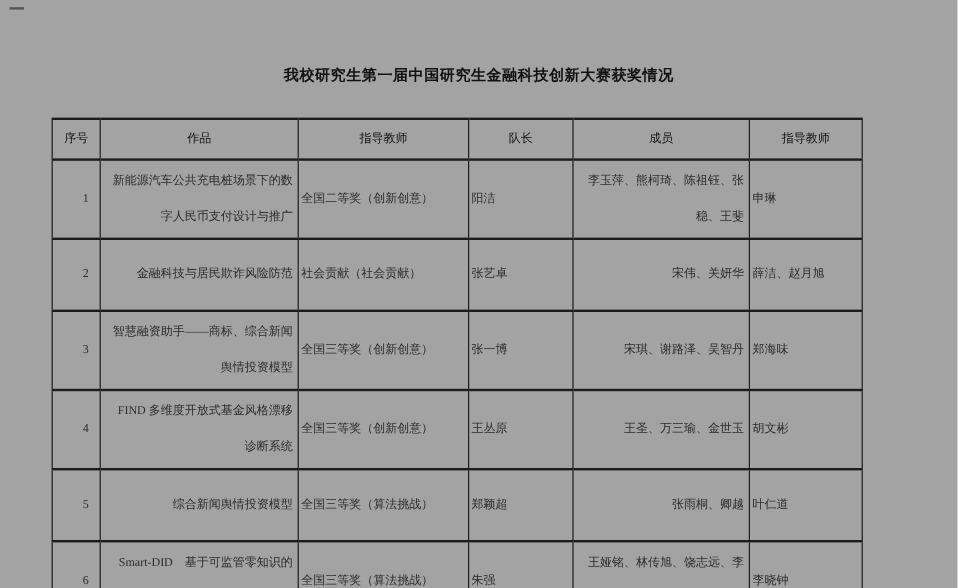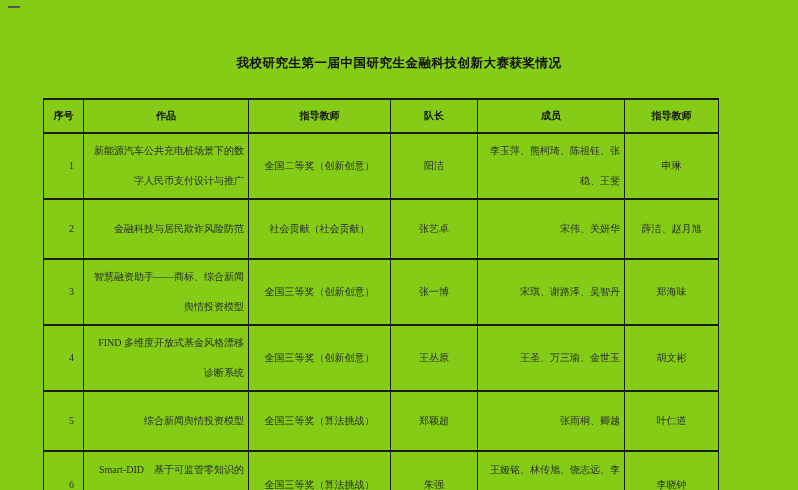--- a/index.html
+++ b/index.html
@@ -1,21 +1,21 @@
 <!DOCTYPE html>
 <html><head>
 <meta charset="utf-8">
 <style>
   * { margin: 0; padding: 0; box-sizing: border-box; }
   html, body { background: #ffffff; }
   .page {
     position: relative;
     width: 798px;
     height: 490px;
-    background: #84cc16;
+    background: #a3a3a3;
     overflow: hidden;
     font-family: "Liberation Serif", "DejaVu Serif", serif;
     color: #262626;
   }
   .corner-mark {
     position: absolute;
     left: 8px;
     top: 6px;
     width: 12px;
     height: 2px;
@@ -40,28 +40,28 @@
   table.awards th, table.awards td {
     border: 1px solid #1c1c1c;
     border-top-width: 2px;
     border-bottom-width: 2px;
     vertical-align: middle;
     line-height: 30px;
     color: #2b2b2b;
     overflow: hidden;
   }
   table.awards th {
-    font-weight: bold;
+    font-weight: normal;
     text-align: center;
     color: #111111;
     line-height: 14px;
   }
   td.c-no { text-align: right; padding-right: 9px; }
   td.c-work, td.c-members { text-align: right; padding: 2px 4px 2px 8px; }
-  td.c-award, td.c-captain, td.c-teacher { text-align: center; padding: 14px 2px; }
+  td.c-award, td.c-captain, td.c-teacher { text-align: left; padding: 14px 2px; }
 </style>
 </head>
 <body>
 
 <div class="page">
   <div class="corner-mark"></div>
 
   <div class="doc-title">我校研究生第一届中国研究生金融科技创新大赛获奖情况</div>
 
   <table class="awards">

